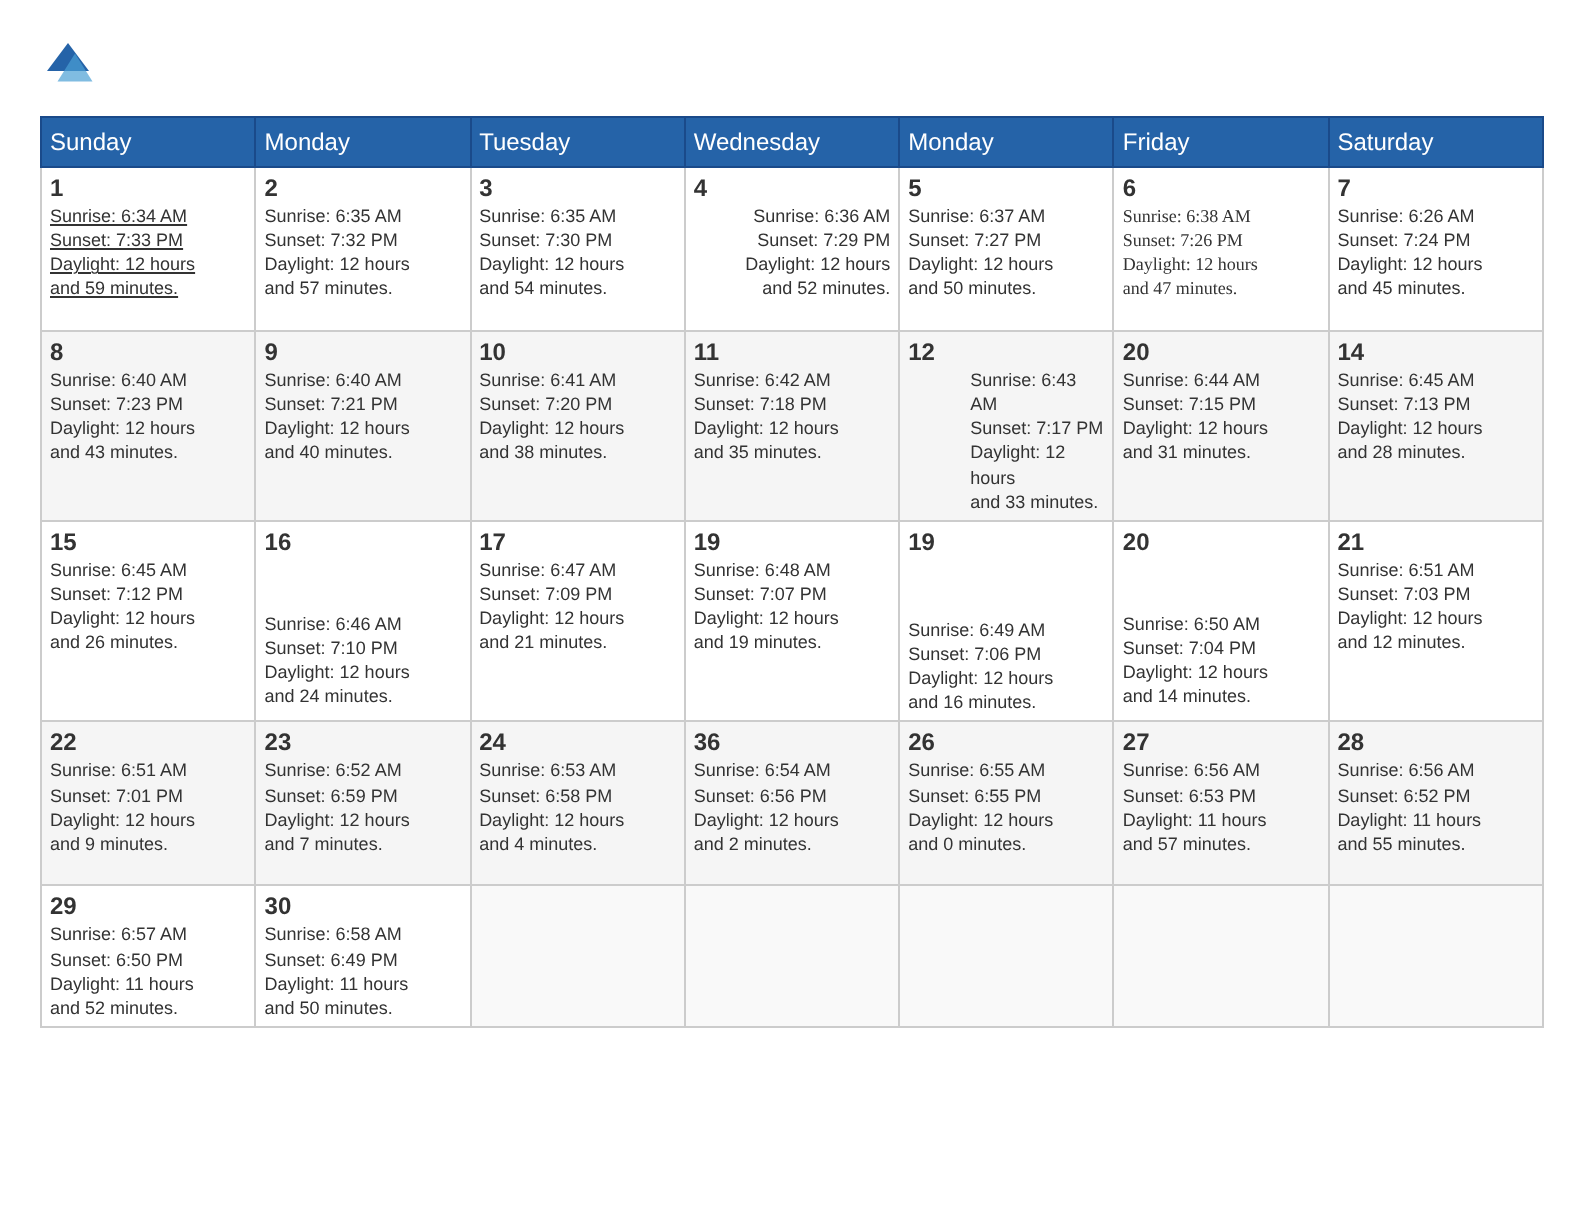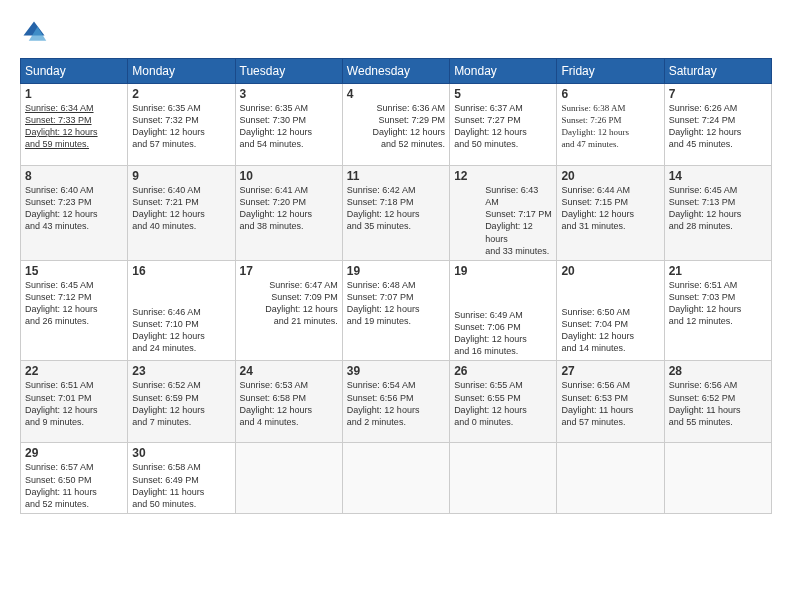--- a/index.html
+++ b/index.html
@@ -240,21 +240,21 @@
           </td>
           <td>
             <span class="day-num">16</span>
             <div class="day-info" style="white-space: pre-line; margin-top: 28px;">Sunrise: 6:46 AM
 Sunset: 7:10 PM
 Daylight: 12 hours
 and 24 minutes.</div>
           </td>
           <td>
             <span class="day-num">17</span>
-            <div class="day-info" style="white-space: pre-line; text-align: right;">Sunrise: 6:47 AM
+            <div class="day-info" style="white-space: pre-line;">Sunrise: 6:47 AM
 Sunset: 7:09 PM
 Daylight: 12 hours
 and 21 minutes.</div>
           </td>
           <td>
             <span class="day-num">19</span>
             <div class="day-info" style="white-space: pre-line;">Sunrise: 6:48 AM
 Sunset: 7:07 PM
 Daylight: 12 hours
 and 19 minutes.</div>
@@ -297,21 +297,21 @@
 and 7 minutes.</div>
           </td>
           <td>
             <span class="day-num">24</span>
             <div class="day-info" style="white-space: pre-line;">Sunrise: 6:53 AM
 Sunset: 6:58 PM
 Daylight: 12 hours
 and 4 minutes.</div>
           </td>
           <td>
-            <span class="day-num">39</span>
+            <span class="day-num">36</span>
             <div class="day-info" style="white-space: pre-line;">Sunrise: 6:54 AM
 Sunset: 6:56 PM
 Daylight: 12 hours
 and 2 minutes.</div>
           </td>
           <td>
             <span class="day-num">26</span>
             <div class="day-info" style="white-space: pre-line;">Sunrise: 6:55 AM
 Sunset: 6:55 PM
 Daylight: 12 hours

